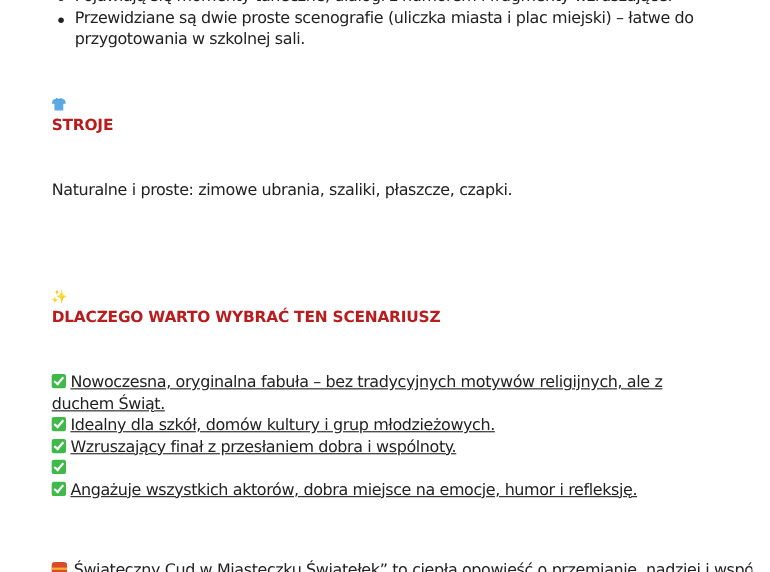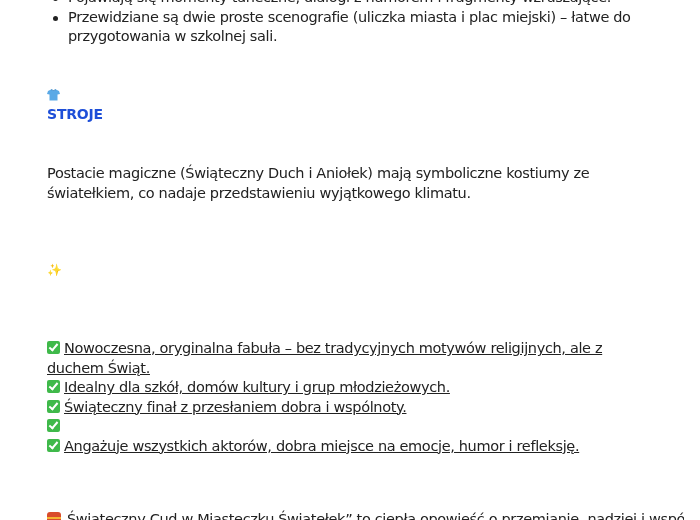--- a/index.html
+++ b/index.html
@@ -57,21 +57,21 @@
       left: 47px;
       font-size: 12px;
       line-height: 14px;
     }
     .heading {
       position: absolute;
       left: 47px;
       font-size: 14px;
       font-weight: bold;
       letter-spacing: -0.2px;
-      color: #1d4ed8;
+      color: #b91c1c;
     }
     .para {
       position: absolute;
       left: 47px;
       width: 610px;
     }
     .para div { margin: 0; }
     .check {
       display: inline-block;
       width: 13px;
@@ -140,34 +140,35 @@
     <span class="shirt">
       <svg width="13" height="12" viewBox="0 0 13 12">
         <path d="M4 0.5 L1 2 L0 5 L2.5 5.5 L2.5 11.5 L10.5 11.5 L10.5 5.5 L13 5 L12 2 L9 0.5 Q6.5 2.5 4 0.5 Z" fill="#5aa9e6"></path>
         <path d="M4 0.5 Q6.5 2.5 9 0.5" stroke="#2f7fc0" stroke-width="0.8" fill="none"></path>
       </svg>
     </span>
   </div>
   <div class="heading" style="top:106px;">STROJE</div>
 
   <div class="para text" style="top:164px;">
-    <div>Postacie magiczne (Świąteczny Duch i Aniołek) mają symboliczne kostiumy ze światełkiem, co nadaje przedstawieniu wyjątkowego klimatu.</div>
+    <div>Naturalne i proste: zimowe ubrania, szaliki, płaszcze, czapki.</div>
   </div>
 
   <div class="section-icon sparkle" style="top:263px;">✨</div>
+  <div class="heading" style="top:281px;">DLACZEGO WARTO WYBRAĆ TEN SCENARIUSZ</div>
 
   <div class="para text" style="top:339px;text-decoration:underline;">
     <div>
       <span class="check"></span><span>Nowoczesna, oryginalna fabuła – bez tradycyjnych motywów religijnych, ale z duchem Świąt.</span>
     </div>
     <div>
       <span class="check"></span><span>Idealny dla szkół, domów kultury i grup młodzieżowych.</span>
     </div>
     <div>
-      <span class="check"></span><span>Świąteczny finał z przesłaniem dobra i wspólnoty.</span>
+      <span class="check"></span><span>Wzruszający finał z przesłaniem dobra i wspólnoty.</span>
     </div>
     <div>
       <span class="check"></span>
     </div>
     <div>
       <span class="check"></span><span>Angażuje wszystkich aktorów, dobra miejsce na emocje, humor i refleksję.</span>
     </div>
   </div>
 
   <div class="cut-line text">

